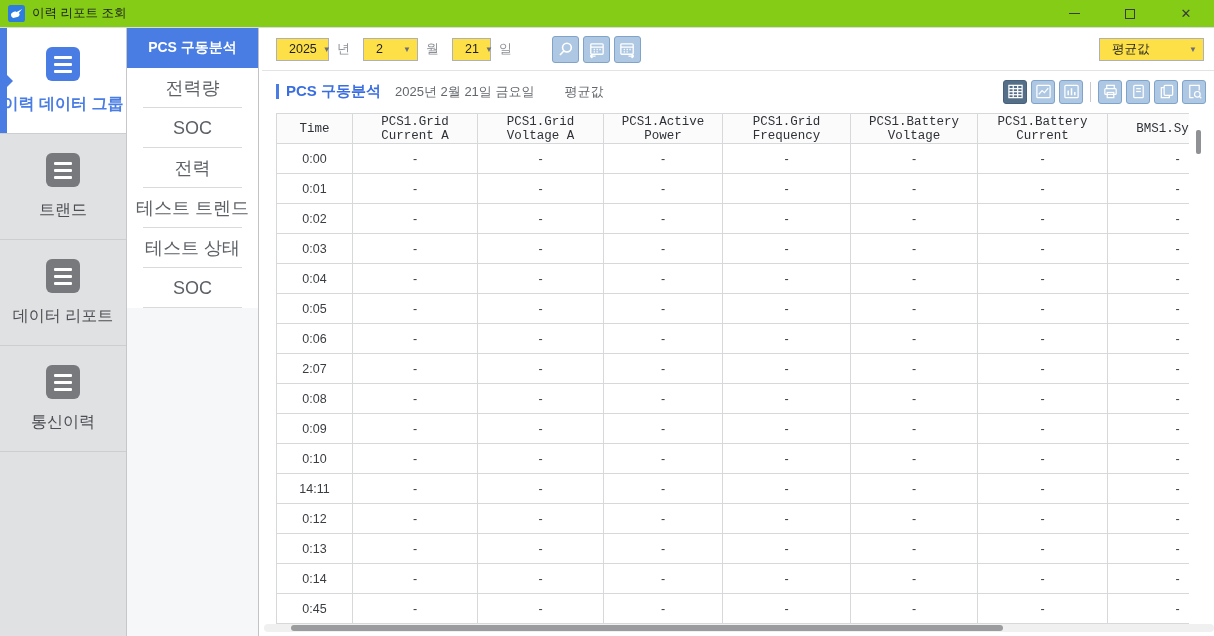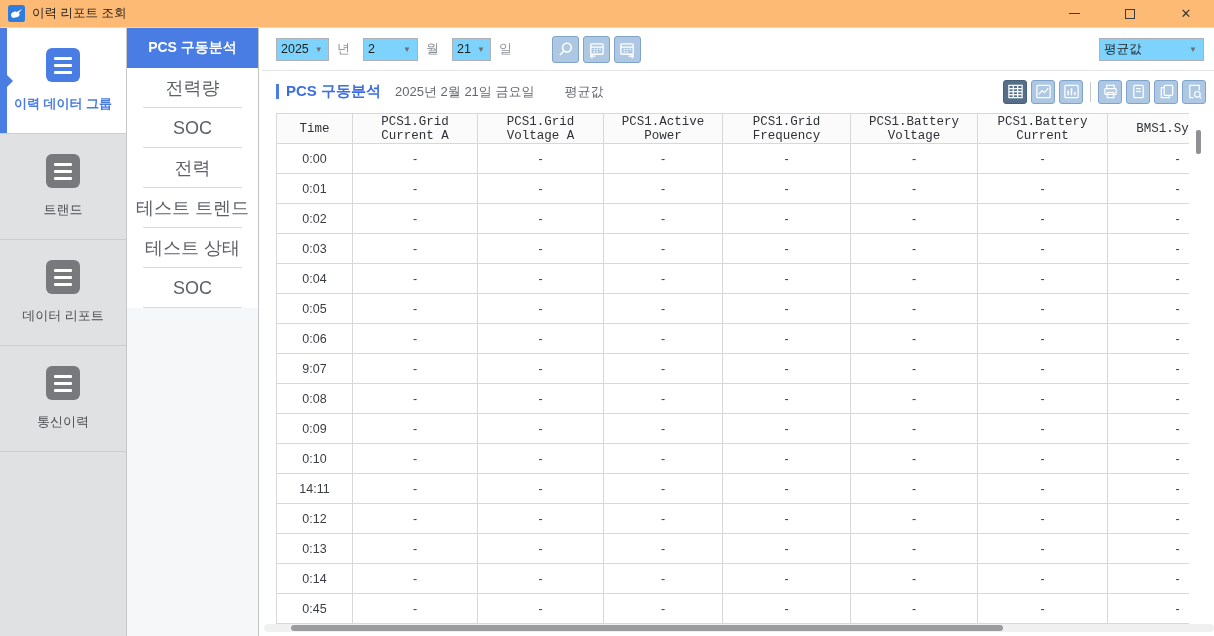--- a/index.html
+++ b/index.html
@@ -2,39 +2,39 @@
 <html style="--accent: #4a7de4;"><head>
 <meta charset="utf-8">
 <style>
   * { box-sizing: border-box; margin: 0; padding: 0; }
   html,body { width: 1214px; height: 636px; overflow: hidden;
     font-family: "Liberation Sans", sans-serif; background: #fff; }
 
   :root { --accent:#4a7de4; }
 
   
-  .titlebar { height:28px; background:#fdba74; border-bottom:1px solid #d7dce2;
+  .titlebar { height:28px; background:#84cc16; border-bottom:1px solid #d7dce2;
     display:flex; align-items:center; padding:0 0 0 8px; }
   .titlebar .logo { width:17px; height:17px; margin-right:7px; flex:0 0 auto; }
   .titlebar .title { font-size:12.5px; color:#1c1c1c; }
   .win-btns { margin-left:auto; display:flex; height:100%; }
   .win-btn { width:56px; height:100%; display:flex; align-items:center; justify-content:center;
     cursor:pointer; color:#3a3a3a; }
   .glyph-min { width:11px; height:1px; background:#3a3a3a; }
   .glyph-max { width:10px; height:10px; border:1px solid #3a3a3a; }
   .glyph-close { font-size:13px; line-height:1; }
 
   
   .app { display:flex; height:608px; }
 
   
   .sb1 { width:127px; background:#e0e1e3; border-right:1px solid #c6c7c9; flex:0 0 auto; }
   .sb1-item { height:106px; position:relative; display:flex; flex-direction:column;
     align-items:center; justify-content:center; gap:13px; border-bottom:1px solid #cdced0; cursor:pointer; }
-  .sb1-item .lbl { font-size:13px; color:#4b4e52; }
+  .sb1-item .lbl { font-size:16px; color:#4b4e52; }
   .sb1-item.selected { background:#fff; }
   .sb1-item.selected .lbl { color:var(--accent); font-weight:bold; }
   .sb1-item.selected .accent { position:absolute; left:0; top:0; bottom:0; width:7px; background:var(--accent); }
   .sb1-item.selected .accent::after { content:""; position:absolute; left:7px; top:50%;
     transform:translateY(-50%); border-left:6px solid var(--accent);
     border-top:6px solid transparent; border-bottom:6px solid transparent; }
   .list-ic { width:34px; height:34px; border-radius:6px; background:#77797d; position:relative; }
   .sb1-item.selected .list-ic { background:var(--accent); }
   .list-ic::before { content:""; position:absolute; left:8px; right:8px; top:9px; height:3px;
     background:#fff; box-shadow:0 7px 0 #fff, 0 14px 0 #fff; border-radius:1px; }
@@ -45,22 +45,22 @@
     font-size:18px; color:#5d6166; position:relative; cursor:pointer; background:#fff; }
   .sb2-item:not(.selected)::after { content:""; position:absolute; bottom:0; left:16px; right:16px;
     height:1px; background:#d9dadb; }
   .sb2-item.selected { background:var(--accent); color:#fff; font-weight:bold; font-size:14px; }
 
   
   .content { flex:1; position:relative; background:#fff; }
 
   .toolbar { position:absolute; top:0; left:0; right:0; height:42px; display:flex;
     align-items:center; padding-left:17px; }
-  .combo { height:23px; border:1px solid #aeb2b8; background:#7dd3fc; display:flex; align-items:center;
-    justify-content:space-between; padding:0 6px 0 4px; font-size:12.5px; color:#1f1f1f; cursor:pointer; }
+  .combo { height:23px; border:1px solid #aeb2b8; background:#fde047; display:flex; align-items:center;
+    justify-content:space-between; padding:0 6px 0 12px; font-size:12.5px; color:#1f1f1f; cursor:pointer; }
   .combo .arrow { font-size:8px; color:#6b6f75; margin-left:6px; }
   .combo.year { width:53px; } .combo.month { width:55px; } .combo.day { width:39px; }
   .tb-label { font-size:13px; color:#8b8f94; margin:0 13px 0 8px; }
   .icon-btn { border:1px solid #7fa3c9; background:#aec8e3; border-radius:3px;
     display:flex; align-items:center; justify-content:center; cursor:pointer; }
   .btn27 { width:27px; height:27px; margin-right:4px; }
   .btn27.first { margin-left:27px; }
   .combo.agg { margin-left:auto; margin-right:10px; width:105px; }
 
   .divider { position:absolute; top:42px; left:3px; right:0; height:1px; background:#e2e3e5; }
@@ -377,21 +377,21 @@
               <td>0:06</td>
               <td>-</td>
               <td>-</td>
               <td>-</td>
               <td>-</td>
               <td>-</td>
               <td>-</td>
               <td>-</td>
             </tr>
             <tr>
-              <td>9:07</td>
+              <td>2:07</td>
               <td>-</td>
               <td>-</td>
               <td>-</td>
               <td>-</td>
               <td>-</td>
               <td>-</td>
               <td>-</td>
             </tr>
             <tr>
               <td>0:08</td>

